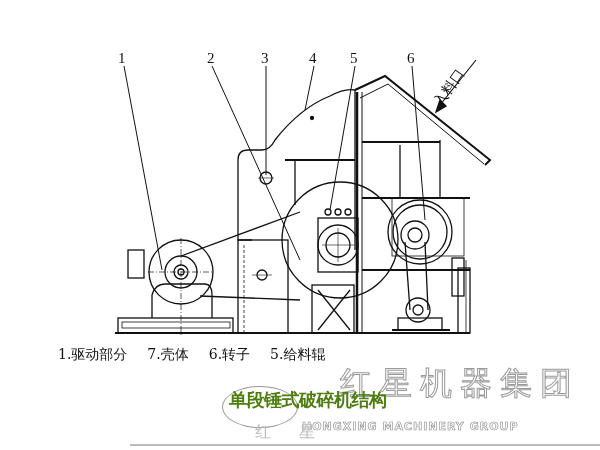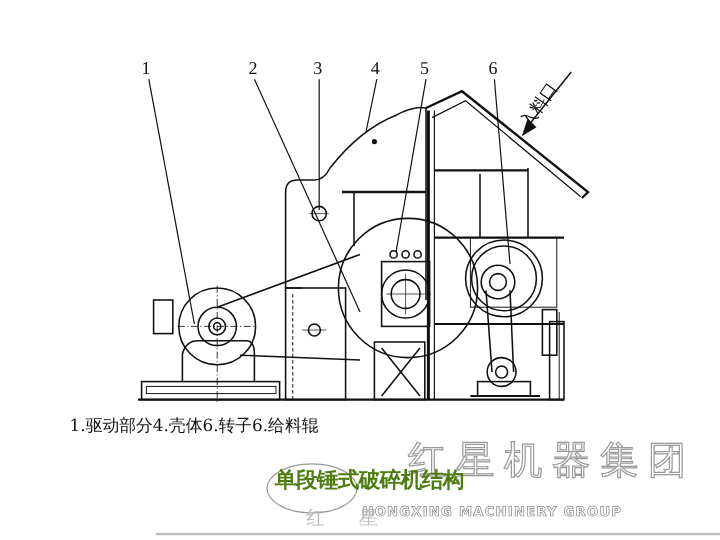--- a/index.html
+++ b/index.html
@@ -1,21 +1,21 @@
 <!DOCTYPE html>
 <html><head>
 <meta charset="utf-8">
 <style>
   html, body { margin:0; padding:0; background:#ffffff; }
   body { width:600px; height:450px; position:relative; overflow:hidden;
          font-family:"DejaVu Serif", serif; }
   #drawing { position:absolute; left:0; top:0; width:600px; height:345px; }
   .num { position:absolute; font-family:"Liberation Serif", serif; font-size:15px; color:#111; }
   #legend { position:absolute; left:58px; top:346px; width:520px; height:24px;
-            display:flex; font-size:14px; color:#111; font-family:"DejaVu Serif", serif; }
+            display:flex; gap:20px; font-size:14px; color:#111; font-family:"DejaVu Serif", serif; }
   #legend span { white-space:nowrap; }
   #caption { position:absolute; left:229px; top:388px; font-size:18px; font-weight:bold;
              color:#4d7c0f; font-family:"DejaVu Sans", sans-serif; letter-spacing:-0.5px; }
   #wm-cn { position:absolute; left:340px; top:362px; font-size:32px; color:#ffffff;
            -webkit-text-stroke:1px #9a9a9a; letter-spacing:8px; font-family:"DejaVu Sans", sans-serif; }
   #wm-en { position:absolute; left:302px; top:420px; font-size:11px; font-weight:bold; color:#fff;
            -webkit-text-stroke:0.6px #8a8a8a; letter-spacing:1px; font-family:"DejaVu Sans", sans-serif; }
   #wm-small { position:absolute; left:255px; top:422px; font-size:16px; color:#bbb; letter-spacing:28px;
               font-family:"DejaVu Sans", sans-serif;text-align:center; }
   #wm-oval { position:absolute; left:222px; top:386px; width:74px; height:40px;
@@ -120,23 +120,23 @@
 <span class="num" style="left:207px;top:50px;">2</span>
 <span class="num" style="left:261px;top:50px;">3</span>
 <span class="num" style="left:309px;top:50px;">4</span>
 <span class="num" style="left:350px;top:50px;">5</span>
 <span class="num" style="left:407px;top:50px;">6</span>
 
 <span id="inlet-label" style="left:430px;top:100px;">入料口</span>
 
 <div id="legend">
   <span>1.驱动部分</span>
-  <span>4.壳体</span>
+  <span>7.壳体</span>
   <span>6.转子</span>
-  <span>6.给料辊</span>
+  <span>5.给料辊</span>
 </div>
 
 <div id="wm-oval"></div>
 <div id="wm-cn">红星机器集团</div>
 <div id="wm-en">HONGXING MACHINERY GROUP</div>
 <div id="wm-small">红星</div>
 <div id="caption">单段锤式破碎机结构</div>
 <div id="bottom-rule"></div>
 
 </body></html>

